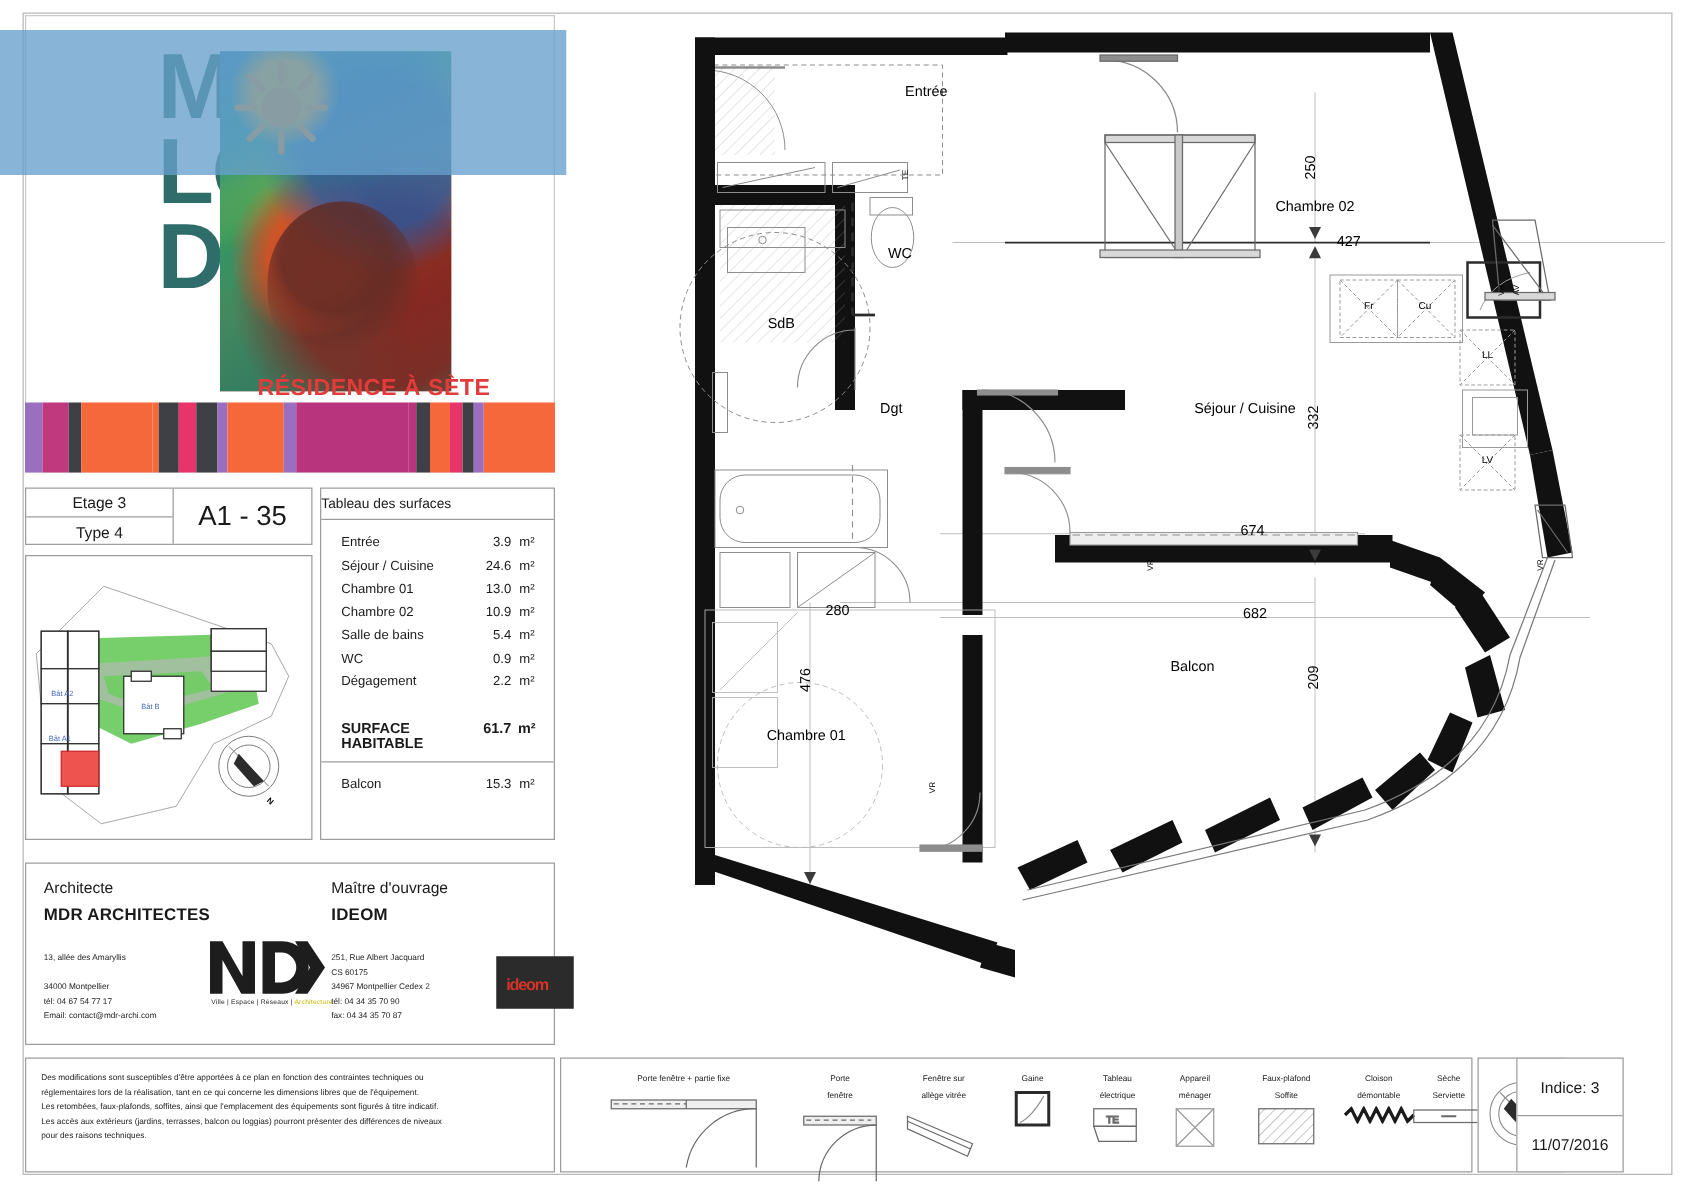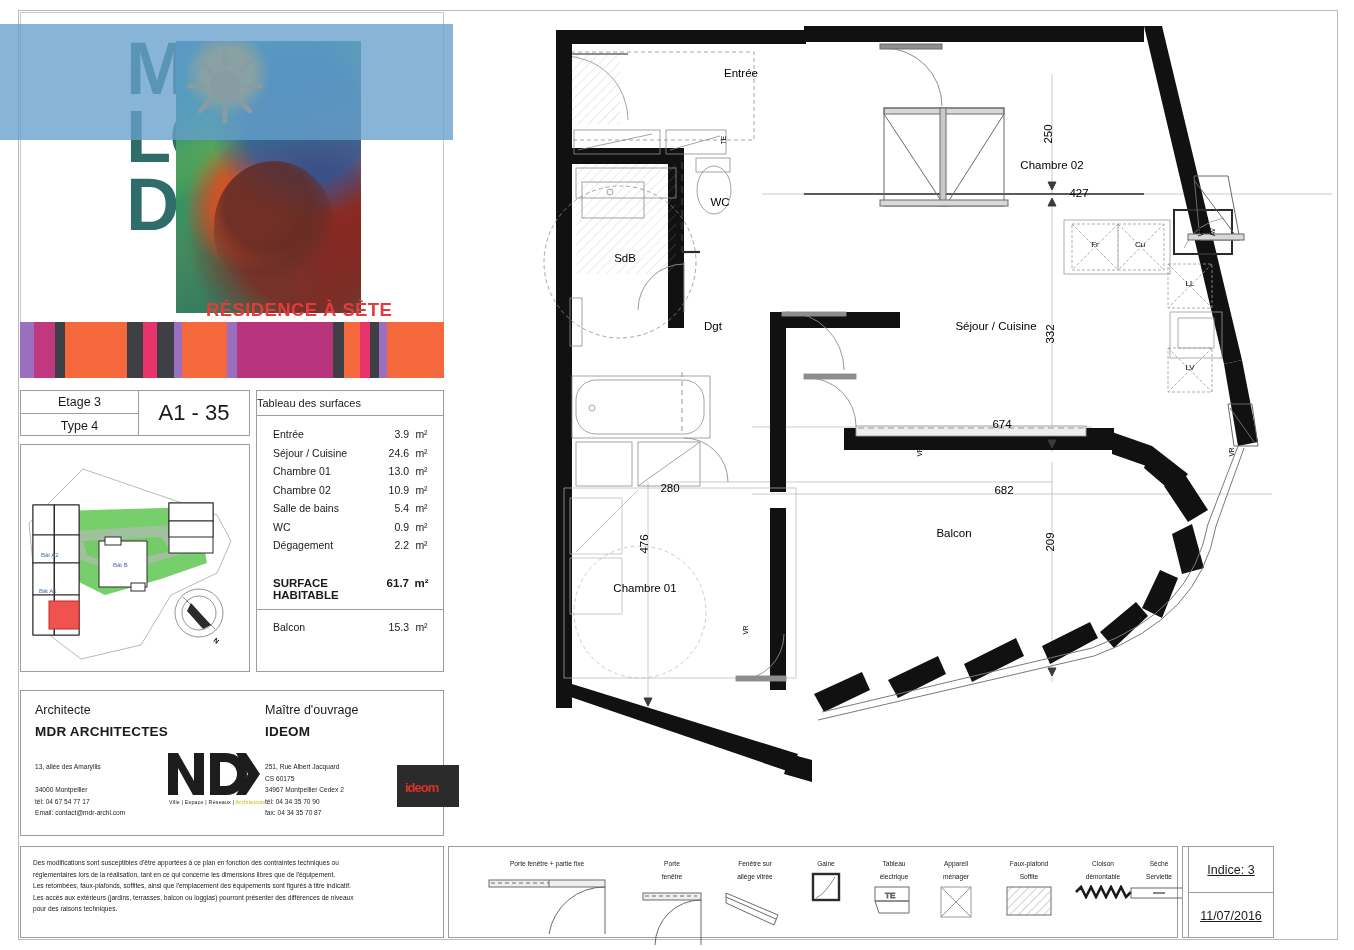--- a/index.html
+++ b/index.html
@@ -149,21 +149,21 @@
     position:absolute; left:8px; top:15px; font-size:13px; font-weight:bold;
     color:#d6342a; letter-spacing:-1px;
   }
 
   
   .bottom { position:absolute; left:20px; top:846px; width:1318px; height:92px; }
   .bb { position:absolute; top:0; height:92px; border:1px solid #9d9d9d; background:#fff; }
   .bb-notes  { left:0px;    width:424px; }
   .bb-legend { left:428px;  width:730px; }
   .bb-north  { left:1162px; width:70px;  }
-  .bb-indice { left:1168px; width:86px;text-decoration:underline;  }
+  .bb-indice { left:1193px; width:86px;  }
   .notes-txt { padding:10px 12px; font-size:6.6px; line-height:1.75; color:#1b1b1b; }
 
   .legend-row { position:absolute; left:0; top:0; width:100%; height:100%; }
   .lg { position:absolute; top:12px; text-align:center; font-size:6.6px; line-height:1.4; }
   .lg .cap { display:block; margin-bottom:4px; }
 
   .indice-cell {
     height:46px; display:flex; align-items:center; justify-content:center;
     font-size:12.5px;
   }

